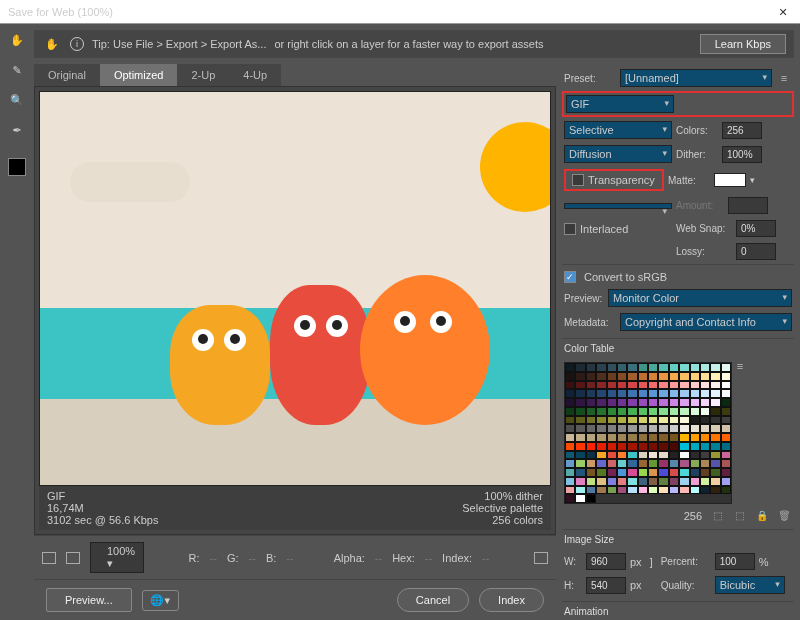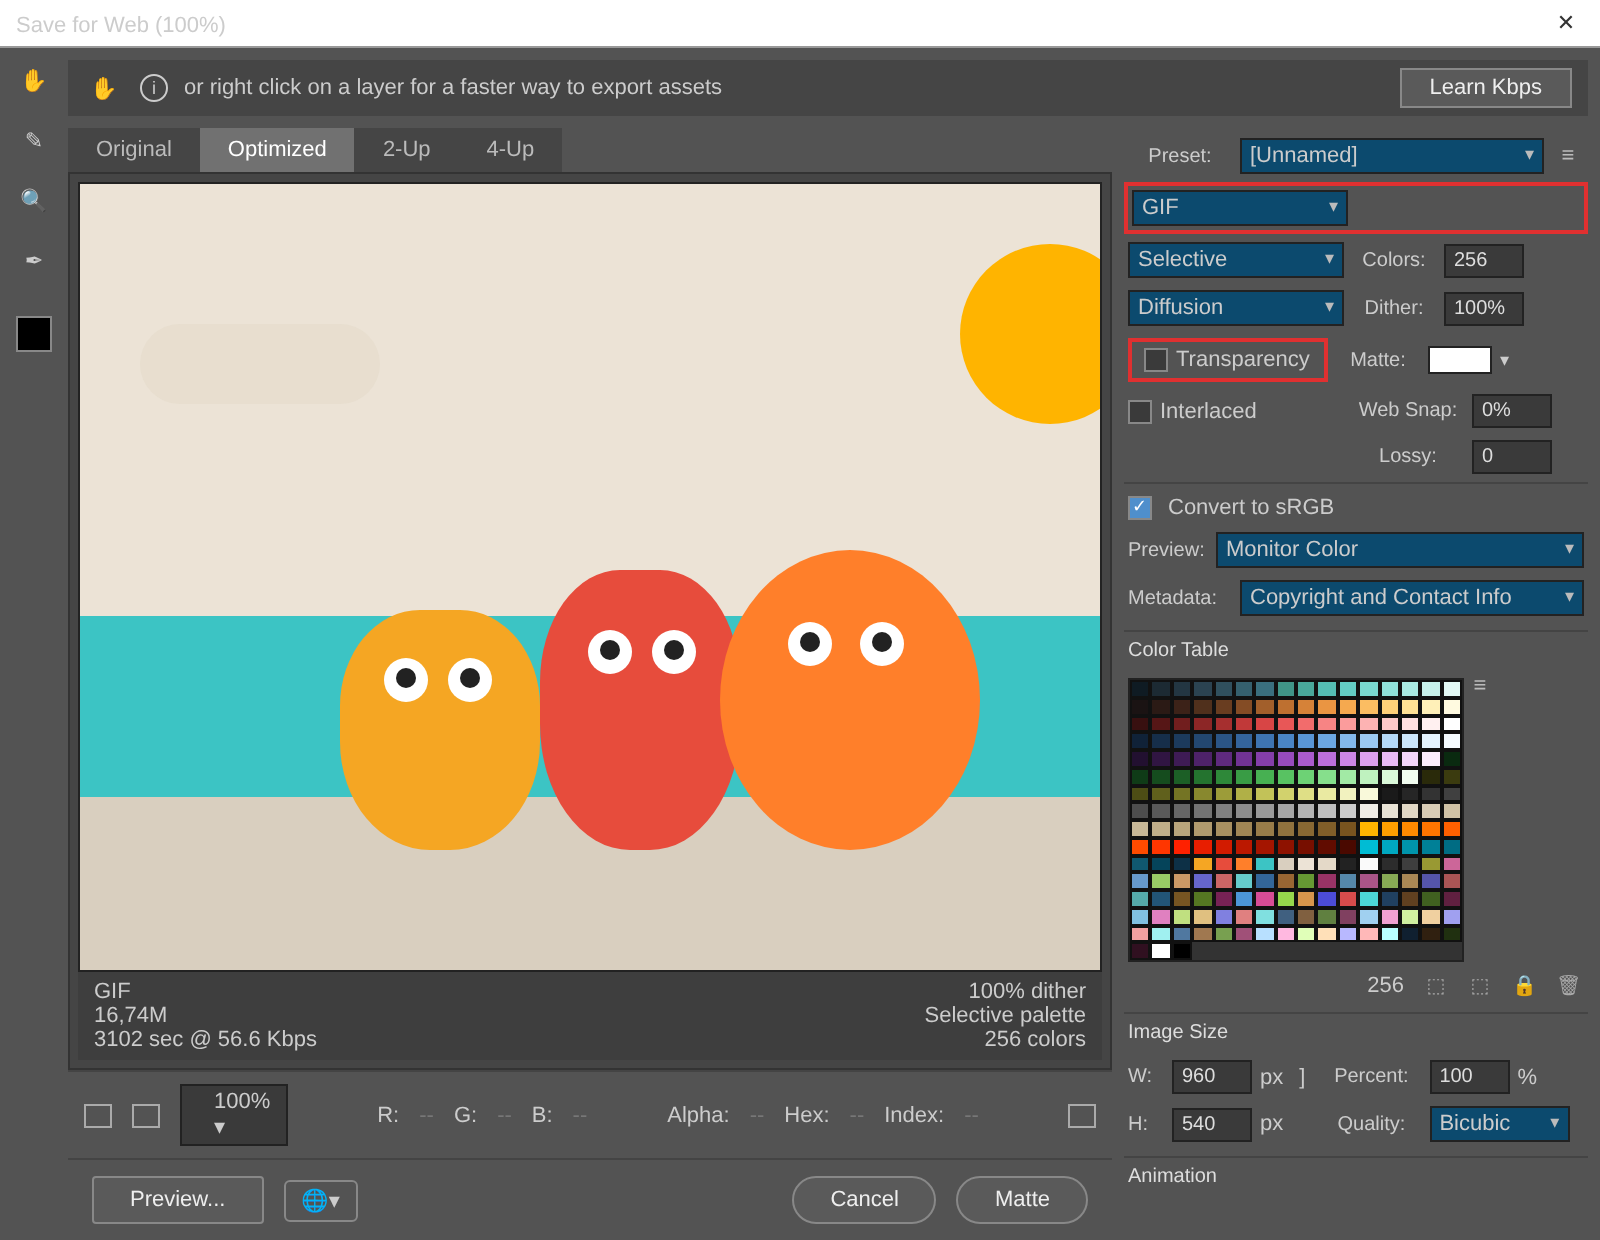--- a/index.html
+++ b/index.html
@@ -33,21 +33,21 @@
 .info-strip{background:#3e3e3e;padding:4px 8px;display:flex;justify-content:space-between;font-size:10px;color:#ddd}
 .info-strip .right{text-align:right}
 .bottom-bar{display:flex;align-items:center;gap:10px;padding:6px 8px;border-top:1px solid #444;font-size:10px}
 .zoom-box{background:#3a3a3a;border:1px solid #222;padding:2px 16px;width:54px}
 .icon-sq{width:14px;height:12px;border:1px solid #aaa;display:inline-block}
 .footer{display:flex;align-items:center;gap:10px;padding:8px 12px;border-top:1px solid #444}
 .btn{background:#5a5a5a;border:1px solid #888;border-radius:12px;padding:5px 18px;color:#eee}
 .btn.flat{border-radius:2px}
 .side-panel{width:232px;display:flex;flex-direction:column;gap:2px;padding-top:3px}
 .row{display:flex;align-items:center;gap:4px;padding:2px 2px}
-.lbl{min-width:52px;text-align:center;font-size:10px}
+.lbl{min-width:52px;text-align:left;font-size:10px}
 .lbl-l{min-width:40px;text-align:left;font-size:10px}
 .sel{flex:1;background:#0c4a6e;border:1px solid #222;padding:2px 4px;font-size:10px;color:#ddd;position:relative}
 .sel::after{content:"▾";position:absolute;right:4px;top:2px;font-size:9px;color:#bbb}
 .inp{width:40px;background:#3a3a3a;border:1px solid #222;padding:2px 4px;font-size:10px;color:#ddd}
 .chk{width:12px;height:12px;border:1px solid #888;display:inline-block;margin-right:4px;background:#3a3a3a}
 .chk.on{background:#4f8fcc}
 .chk.on::after{content:"✓";color:#fff;font-size:9px;position:relative;top:-2px;left:1px}
 .redbox{border:2px solid #e03030}
 .section-title{font-size:10px;color:#ddd;padding:4px 2px;border-top:1px solid #444;margin-top:3px}
 .color-table{width:168px;height:142px;background:#333;margin:2px 0 2px 2px;display:grid;grid-template-columns:repeat(16,1fr);grid-auto-rows:1fr;border:1px solid #222}
@@ -73,20 +73,21 @@
     <div class="tool-icon">✎</div>
     <div class="tool-icon">🔍</div>
     <div class="tool-icon">✒</div>
     <div class="swatch"></div>
   </div>
 
   <div class="main">
     <div class="tip-row">
       <div class="tool-icon">✋</div>
       <span class="info">i</span>
+      <span>Tip: Use File &gt; Export &gt; Export As...</span>
       <span>or right click on a layer for a faster way to export assets</span>
       <button class="learn-btn">Learn Kbps</button>
     </div>
 
     <div class="workspace">
       <div class="preview-col">
         <div class="tabs">
           <div class="tab">Original</div>
           <div class="tab active">Optimized</div>
           <div class="tab">2-Up</div>
@@ -143,21 +144,21 @@
             <span class="dim">--</span>
           <span class="spacer"></span>
           <span class="icon-sq"></span>
         </div>
 
         <div class="footer">
           <button class="btn flat">Preview...</button>
           <span style="border:1px solid #888;border-radius:3px;padding:3px 8px">🌐▾</span>
           <span class="spacer"></span>
           <button class="btn">Cancel</button>
-          <button class="btn">Matte</button>
+          <button class="btn">Index</button>
         </div>
       </div>
 
       <div class="side-panel">
         <div class="row">
           <span class="lbl">Preset:</span>
           <div class="sel"><span>[Unnamed]</span></div>
           <span class="menu-icon">≡</span>
         </div>
 
@@ -180,20 +181,25 @@
         <div class="row">
           <span class="redbox" style="display:flex;align-items:center;padding:3px 6px;flex:0 0 100px">
             <span class="chk"></span>
             <span>Transparency</span>
           </span>
           <span class="lbl" style="min-width:42px">Matte:</span>
           <span class="matte-sw"></span>
             <span style="font-size:9px">▾</span>
         </div>
 
+        <div class="row">
+          <div class="sel dim" style="flex:0 0 108px"></div>
+          <span class="lbl dim" style="min-width:48px">Amount:</span>
+          <input class="inp dim" disabled="" style="">
+        </div>
 
         <div class="row">
           <span style="flex:0 0 108px;display:flex;align-items:center">
             <span class="chk"></span>
             <span>Interlaced</span>
           </span>
           <span class="lbl" style="min-width:56px">Web Snap:</span>
           <input class="inp" value="0%" style="">
         </div>
 

